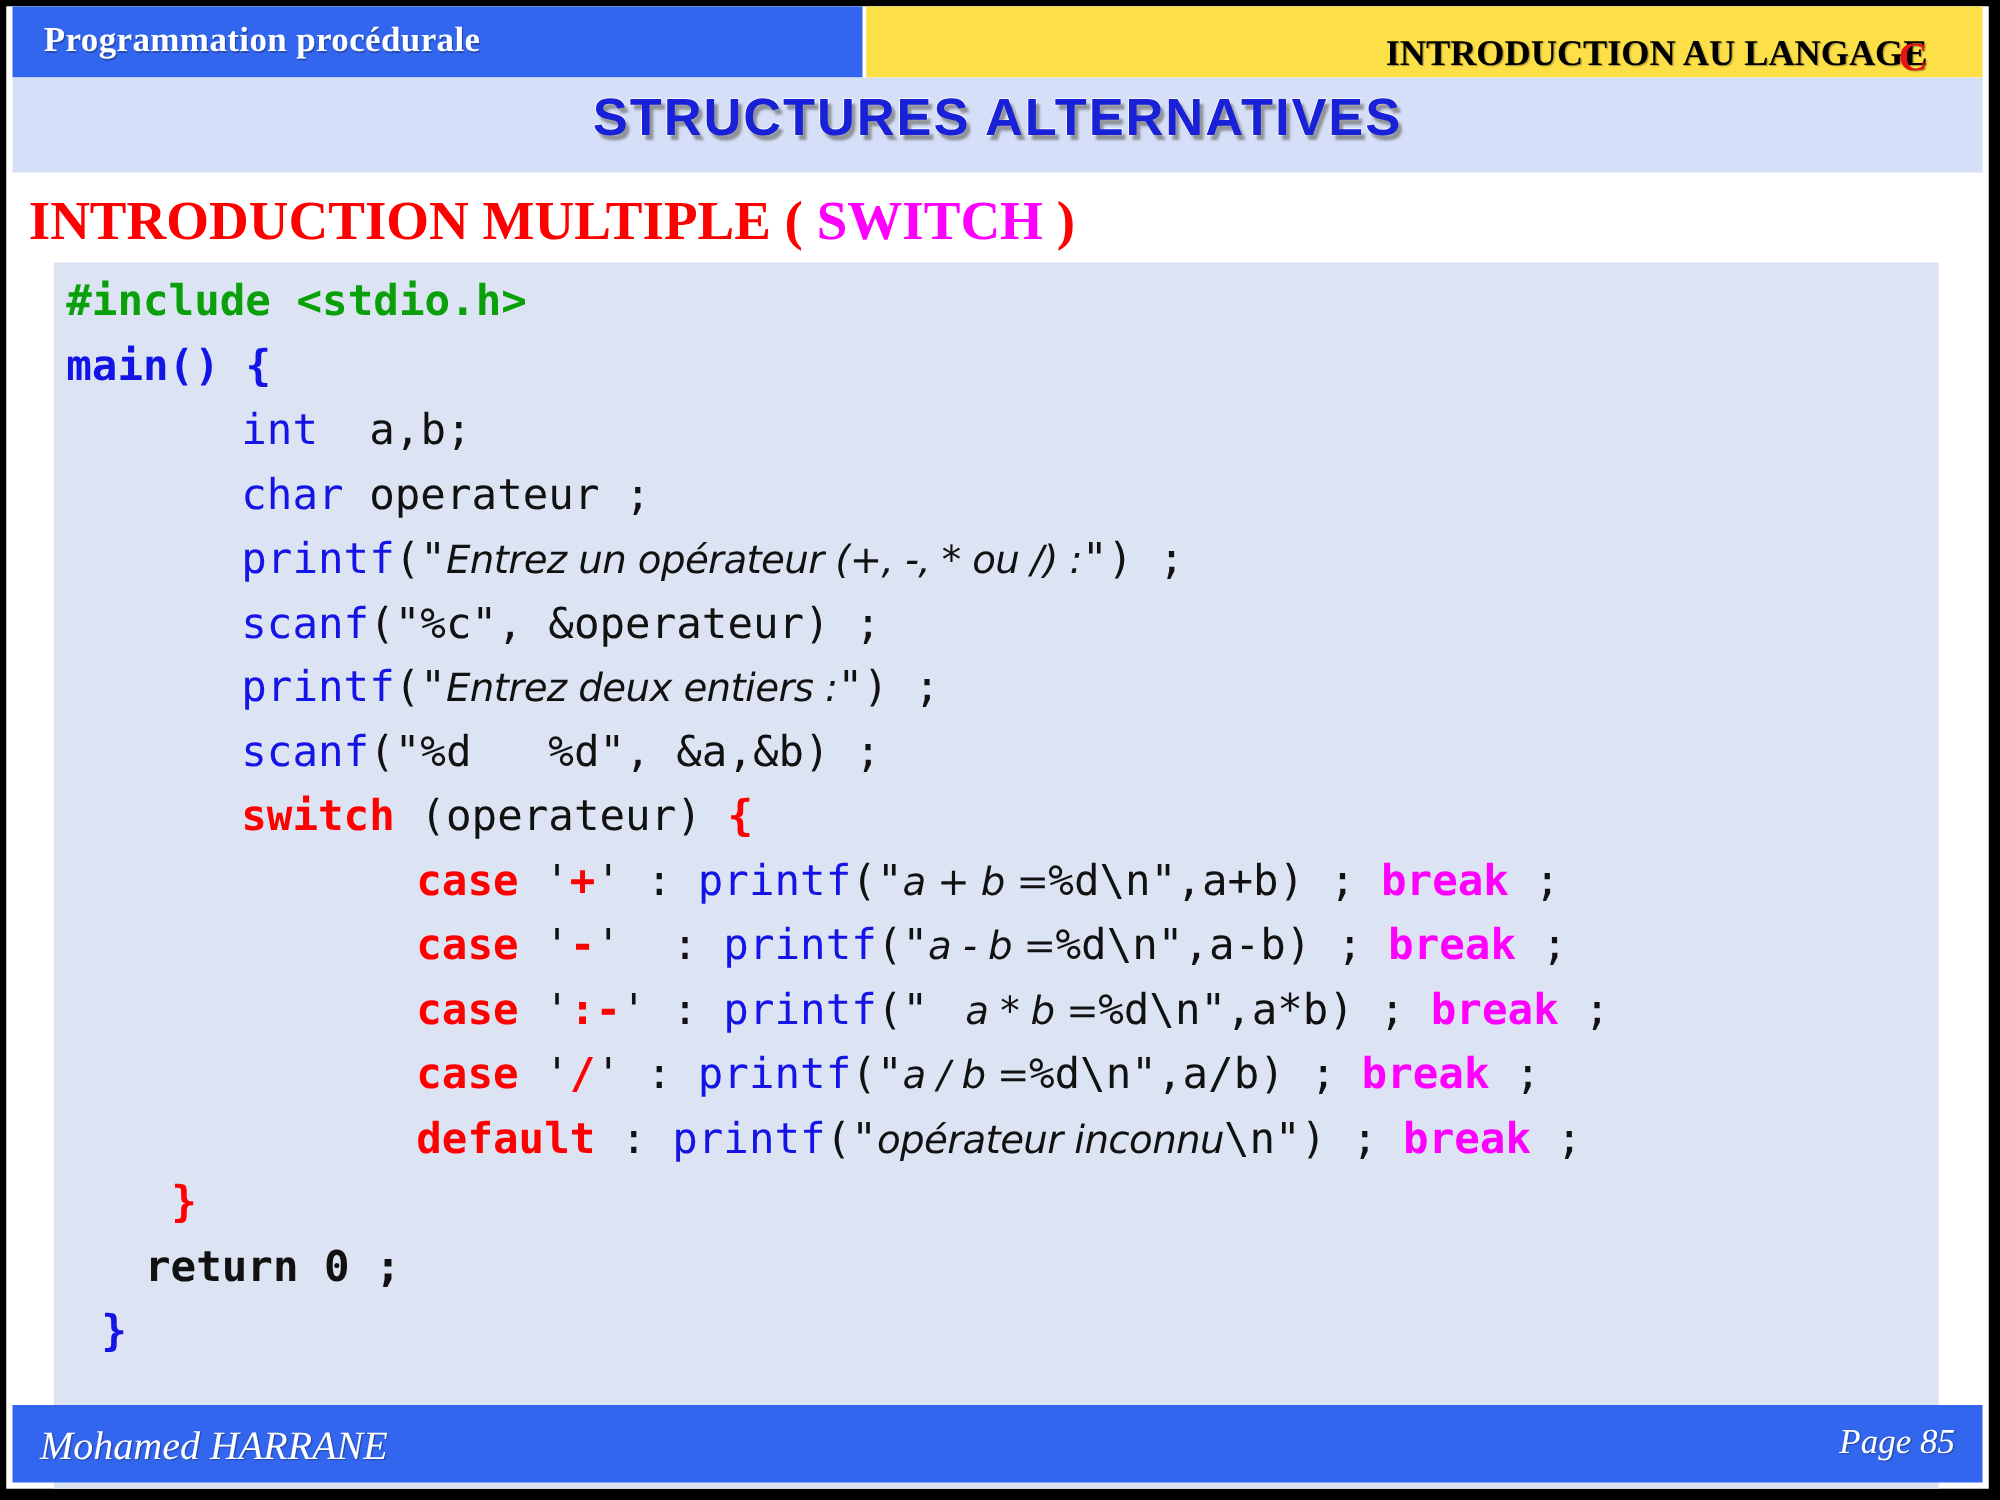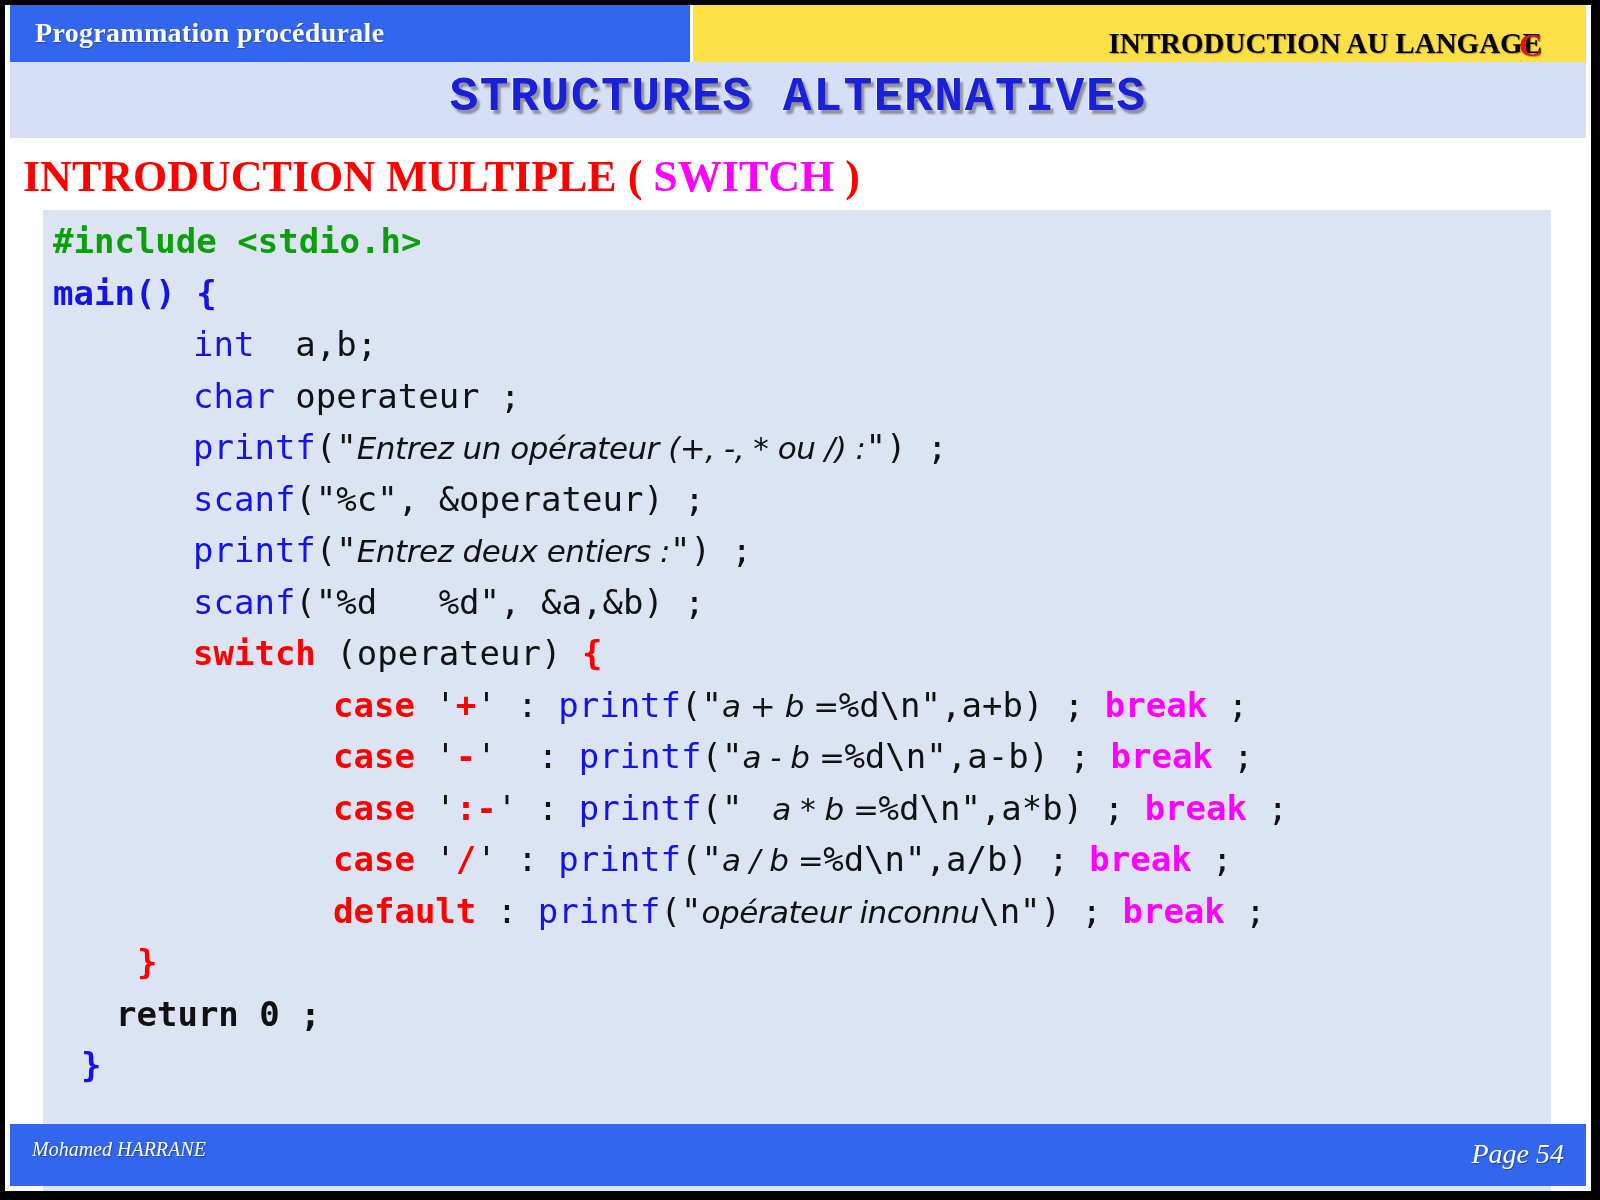--- a/index.html
+++ b/index.html
@@ -41,22 +41,22 @@
   }
   .hdr-right .cletter{color:#e81414;font-size:32px;}
 
   
   .titleband{
     position:absolute;left:5px;top:57px;right:5px;height:76px;
     background:#d5dff7;
   }
   .titleband .tt{
     position:absolute;left:0;right:0;top:8px;text-align:center;
-    font-family:Liberation Mono, monospace;
-    font-weight:bold;font-size:48px;color:#1820d8;
+    font-family:Liberation Sans, sans-serif;
+    font-weight:bold;font-size:42px;color:#1820d8;
     letter-spacing:1.5px;
     -webkit-text-stroke:1.2px #ffffff;
     paint-order:stroke fill;
     text-shadow:3px 4px 2px rgba(120,120,120,.75);
   }
 
   
   .sect{
     position:absolute;left:18px;top:146px;
     font-family:"Liberation Serif", serif;
@@ -95,21 +95,21 @@
   }
 
   
   .footer{
     position:absolute;left:5px;bottom:5px;right:5px;height:62px;
     background:#3366ee;
   }
   .footer .author{
     position:absolute;left:22px;top:14px;
     font-family:"Liberation Serif", serif;
-    font-style:italic;font-size:20px;color:#ffffff;
+    font-style:italic;font-size:32px;color:#ffffff;
     text-shadow:1px 1px 1px rgba(0,0,0,.3);
   }
   .footer .page{
     position:absolute;right:22px;top:14px;
     font-family:"Liberation Serif", serif;
     font-style:italic;font-size:28px;color:#ffffff;
     text-shadow:1px 1px 1px rgba(0,0,0,.3);
   }
 </style>
 </head>
@@ -134,16 +134,16 @@
   </div>
 
   <div class="sect"><span>INTRODUCTION MULTIPLE ( </span><span class="kw">SWITCH</span><span> )</span></div>
 
   <div class="codepanel">
     <div class="code" id="code-body"><span class="ln" style="padding-left: 0px;"><span class="green">#include &lt;stdio.h&gt;</span></span><span class="ln" style="padding-left: 0px;"><span class="bblue">main()</span><span class="blk"> </span><span class="bblue">{</span></span><span class="ln" style="padding-left: 140px;"><span class="blue">int</span><span class="blk">  a,b;</span></span><span class="ln" style="padding-left: 140px;"><span class="blue">char</span><span class="blk"> operateur ;</span></span><span class="ln" style="padding-left: 140px;"><span class="blue">printf</span><span class="blk">("</span><span class="str">Entrez un opérateur (+, -, * ou /) :</span><span class="blk">") ;</span></span><span class="ln" style="padding-left: 140px;"><span class="blue">scanf</span><span class="blk">("%c", &amp;operateur) ;</span></span><span class="ln" style="padding-left: 140px;"><span class="blue">printf</span><span class="blk">("</span><span class="str">Entrez deux entiers :</span><span class="blk">") ;</span></span><span class="ln" style="padding-left: 140px;"><span class="blue">scanf</span><span class="blk">("%d   %d", &amp;a,&amp;b) ;</span></span><span class="ln" style="padding-left: 140px;"><span class="red">switch</span><span class="blk"> (operateur) </span><span class="red">{</span></span><span class="ln" style="padding-left: 280px;"><span class="red">case</span><span class="blk"> '</span><span class="red">+</span><span class="blk">' : </span><span class="blue">printf</span><span class="blk">("</span><span class="str">a + b =</span><span class="blk">%d\n",a+b) ; </span><span class="mag">break</span><span class="blk"> ;</span></span><span class="ln" style="padding-left: 280px;"><span class="red">case</span><span class="blk"> '</span><span class="red">-</span><span class="blk">'  : </span><span class="blue">printf</span><span class="blk">("</span><span class="str">a - b =</span><span class="blk">%d\n",a-b) ; </span><span class="mag">break</span><span class="blk"> ;</span></span><span class="ln" style="padding-left: 280px;"><span class="red">case</span><span class="blk"> '</span><span class="red">:-</span><span class="blk">' : </span><span class="blue">printf</span><span class="blk">(" </span><span class="str"> a * b =</span><span class="blk">%d\n",a*b) ; </span><span class="mag">break</span><span class="blk"> ;</span></span><span class="ln" style="padding-left: 280px;"><span class="red">case</span><span class="blk"> '</span><span class="red">/</span><span class="blk">' : </span><span class="blue">printf</span><span class="blk">("</span><span class="str">a / b =</span><span class="blk">%d\n",a/b) ; </span><span class="mag">break</span><span class="blk"> ;</span></span><span class="ln" style="padding-left: 280px;"><span class="red">default</span><span class="blk"> : </span><span class="blue">printf</span><span class="blk">("</span><span class="str">opérateur inconnu</span><span class="blk">\n") ; </span><span class="mag">break</span><span class="blk"> ;</span></span><span class="ln" style="padding-left: 84px;"><span class="red">}</span></span><span class="ln" style="padding-left: 63px;"><span class="bblk">return 0 ;</span></span><span class="ln" style="padding-left: 28px;"><span class="bblue">}</span></span></div>
   </div>
 
   <div class="footer">
     <div class="author">Mohamed HARRANE</div>
-    <div class="page">Page 54</div>
+    <div class="page">Page 85</div>
   </div>
 
 </div>
 
 </body></html>

